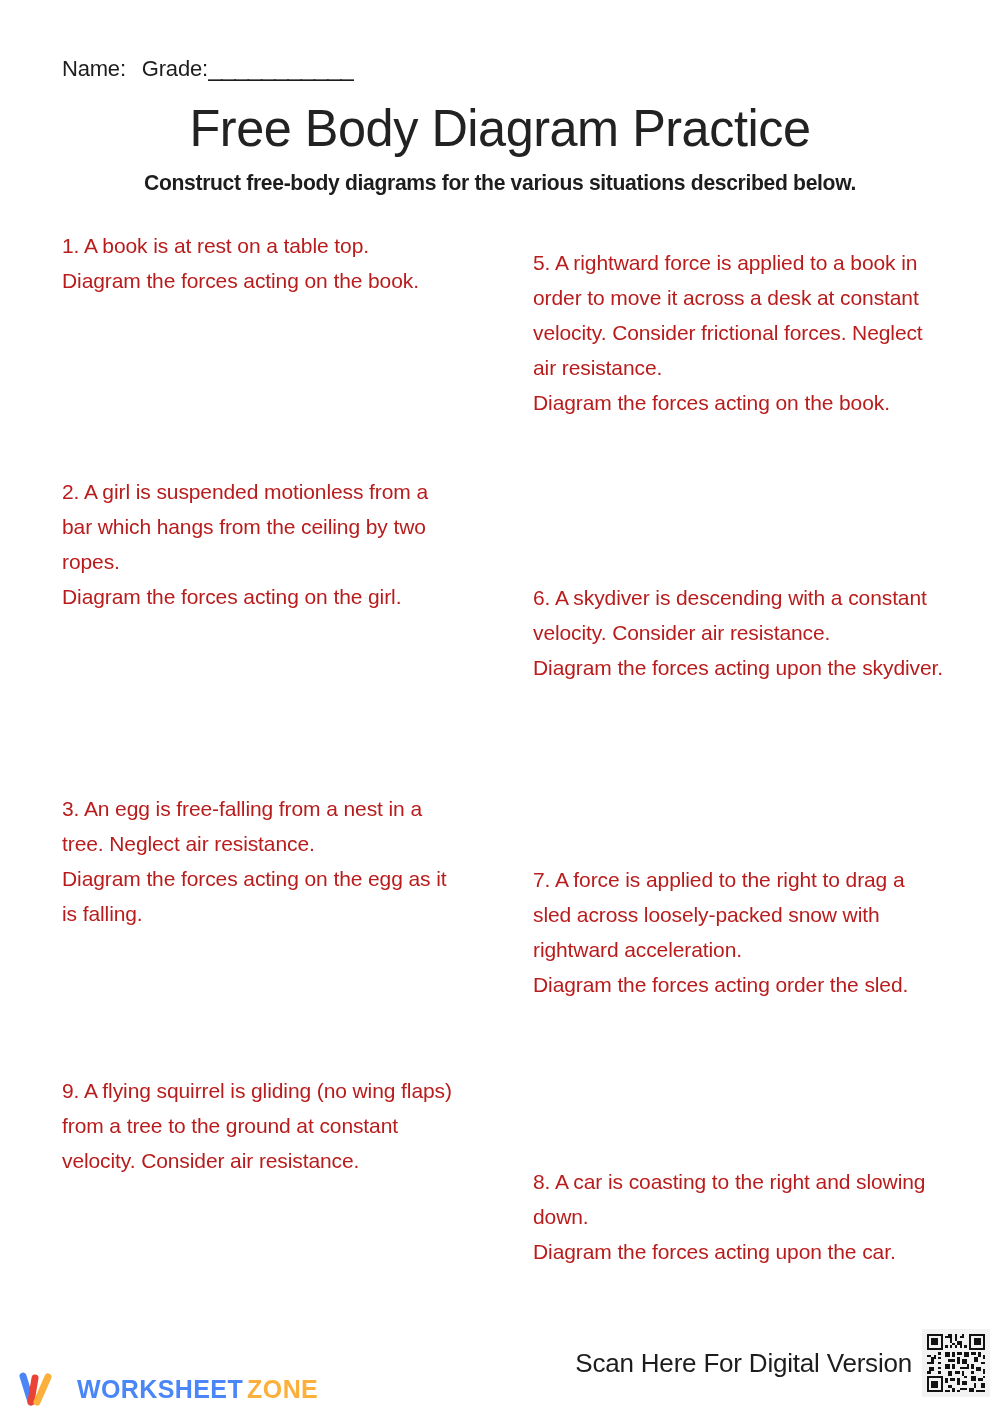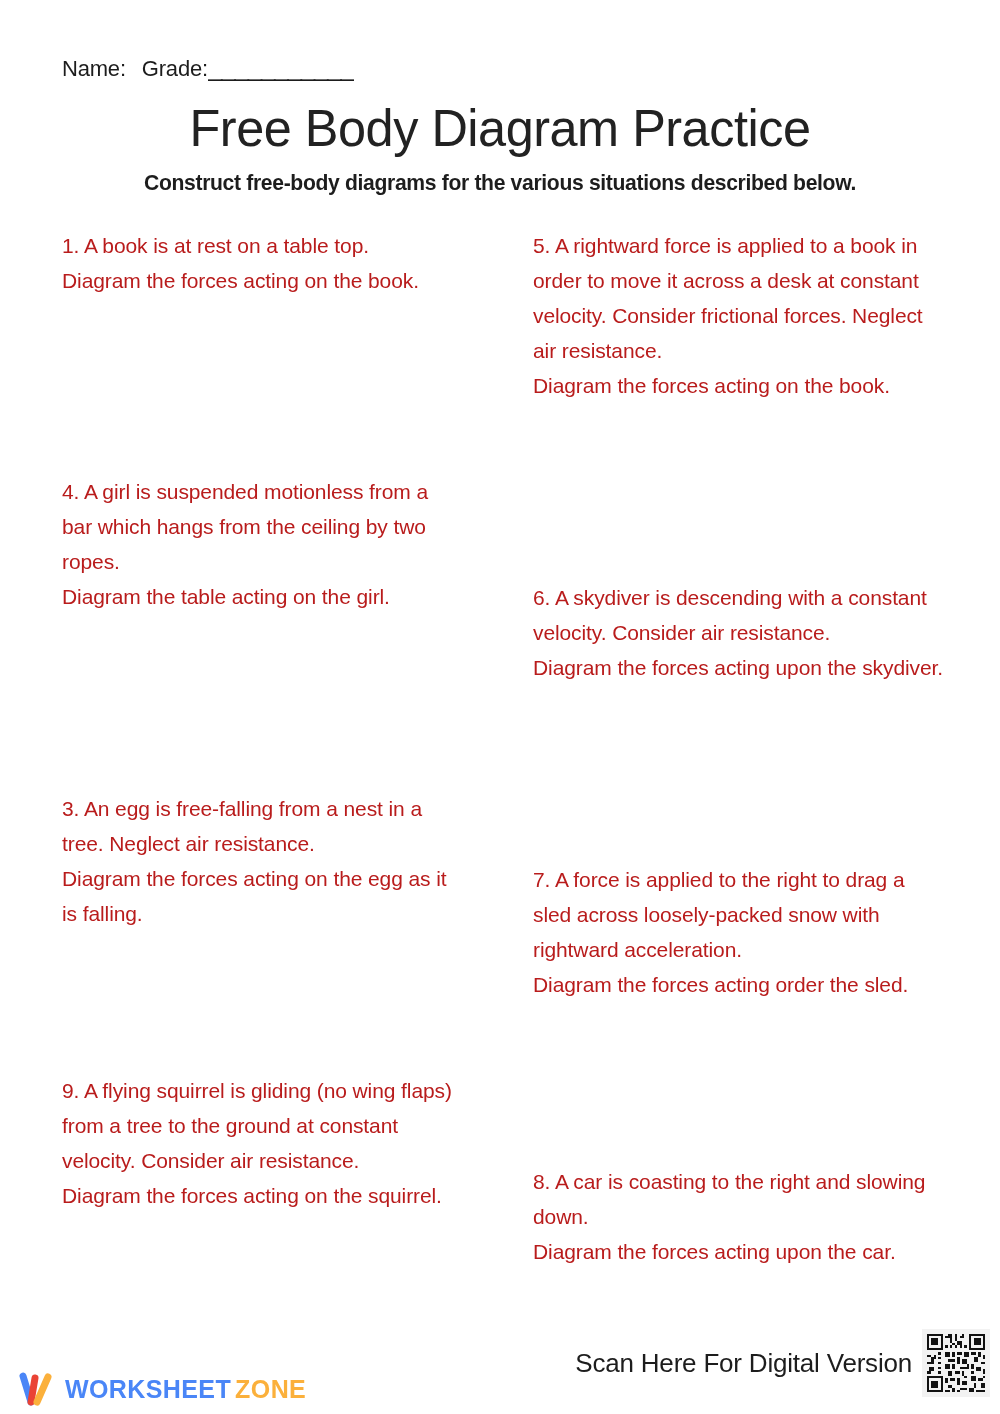--- a/index.html
+++ b/index.html
@@ -97,21 +97,21 @@
     bottom: 0;
     width: 1000px;
     height: 90px;
   }
   .logo-block {
     position: absolute;
     left: 18px;
     bottom: 8px;
     display: flex;
     align-items: center;
-    gap: 9px;
+    gap: 21px;
     justify-content: flex-end;
   }
   .logo-mark {
     width: 38px;
     height: 34px;
     display: block;
   }
   .logo-text {
     font-size: 25px;
     font-weight: 600;
@@ -160,39 +160,38 @@
 <div class="columns">
 
   <div class="col col-left">
 
     <div class="question" style="top:0px;">
       <span class="prompt-line">1. A book is at rest on a table top.</span>
       <span class="prompt-line">Diagram the forces acting on the book.</span>
     </div>
 
     <div class="question" style="top:246px;">
-      <span class="prompt-line">4. A girl is suspended motionless from a bar which hangs from the ceiling by two ropes.</span>
-      <span class="prompt-line">Diagram the table acting on the girl.</span>
+      <span class="prompt-line">2. A girl is suspended motionless from a bar which hangs from the ceiling by two ropes.</span>
+      <span class="prompt-line">Diagram the forces acting on the girl.</span>
     </div>
 
     <div class="question" style="top:563px;">
       <span class="prompt-line">3. An egg is free-falling from a nest in a tree. Neglect air resistance.</span>
       <span class="prompt-line">Diagram the forces acting on the egg as it is falling.</span>
     </div>
 
     <div class="question" style="top:845px;">
       <span class="prompt-line">9. A flying squirrel is gliding (no wing flaps) from a tree to the ground at constant velocity. Consider air resistance.</span>
-      <span class="prompt-line">Diagram the forces acting on the squirrel.</span>
     </div>
 
   </div>
 
   <div class="col col-right">
 
-    <div class="question" style="top:0px;">
+    <div class="question" style="top:17px;">
       <span class="prompt-line">5. A rightward force is applied to a book in order to move it across a desk at constant velocity. Consider frictional forces. Neglect air resistance.</span>
       <span class="prompt-line">Diagram the forces acting on the book.</span>
     </div>
 
     <div class="question" style="top:352px;">
       <span class="prompt-line">6. A skydiver is descending with a constant velocity. Consider air resistance.</span>
       <span class="prompt-line">Diagram the forces acting upon the skydiver.</span>
     </div>
 
     <div class="question" style="top:634px;">

